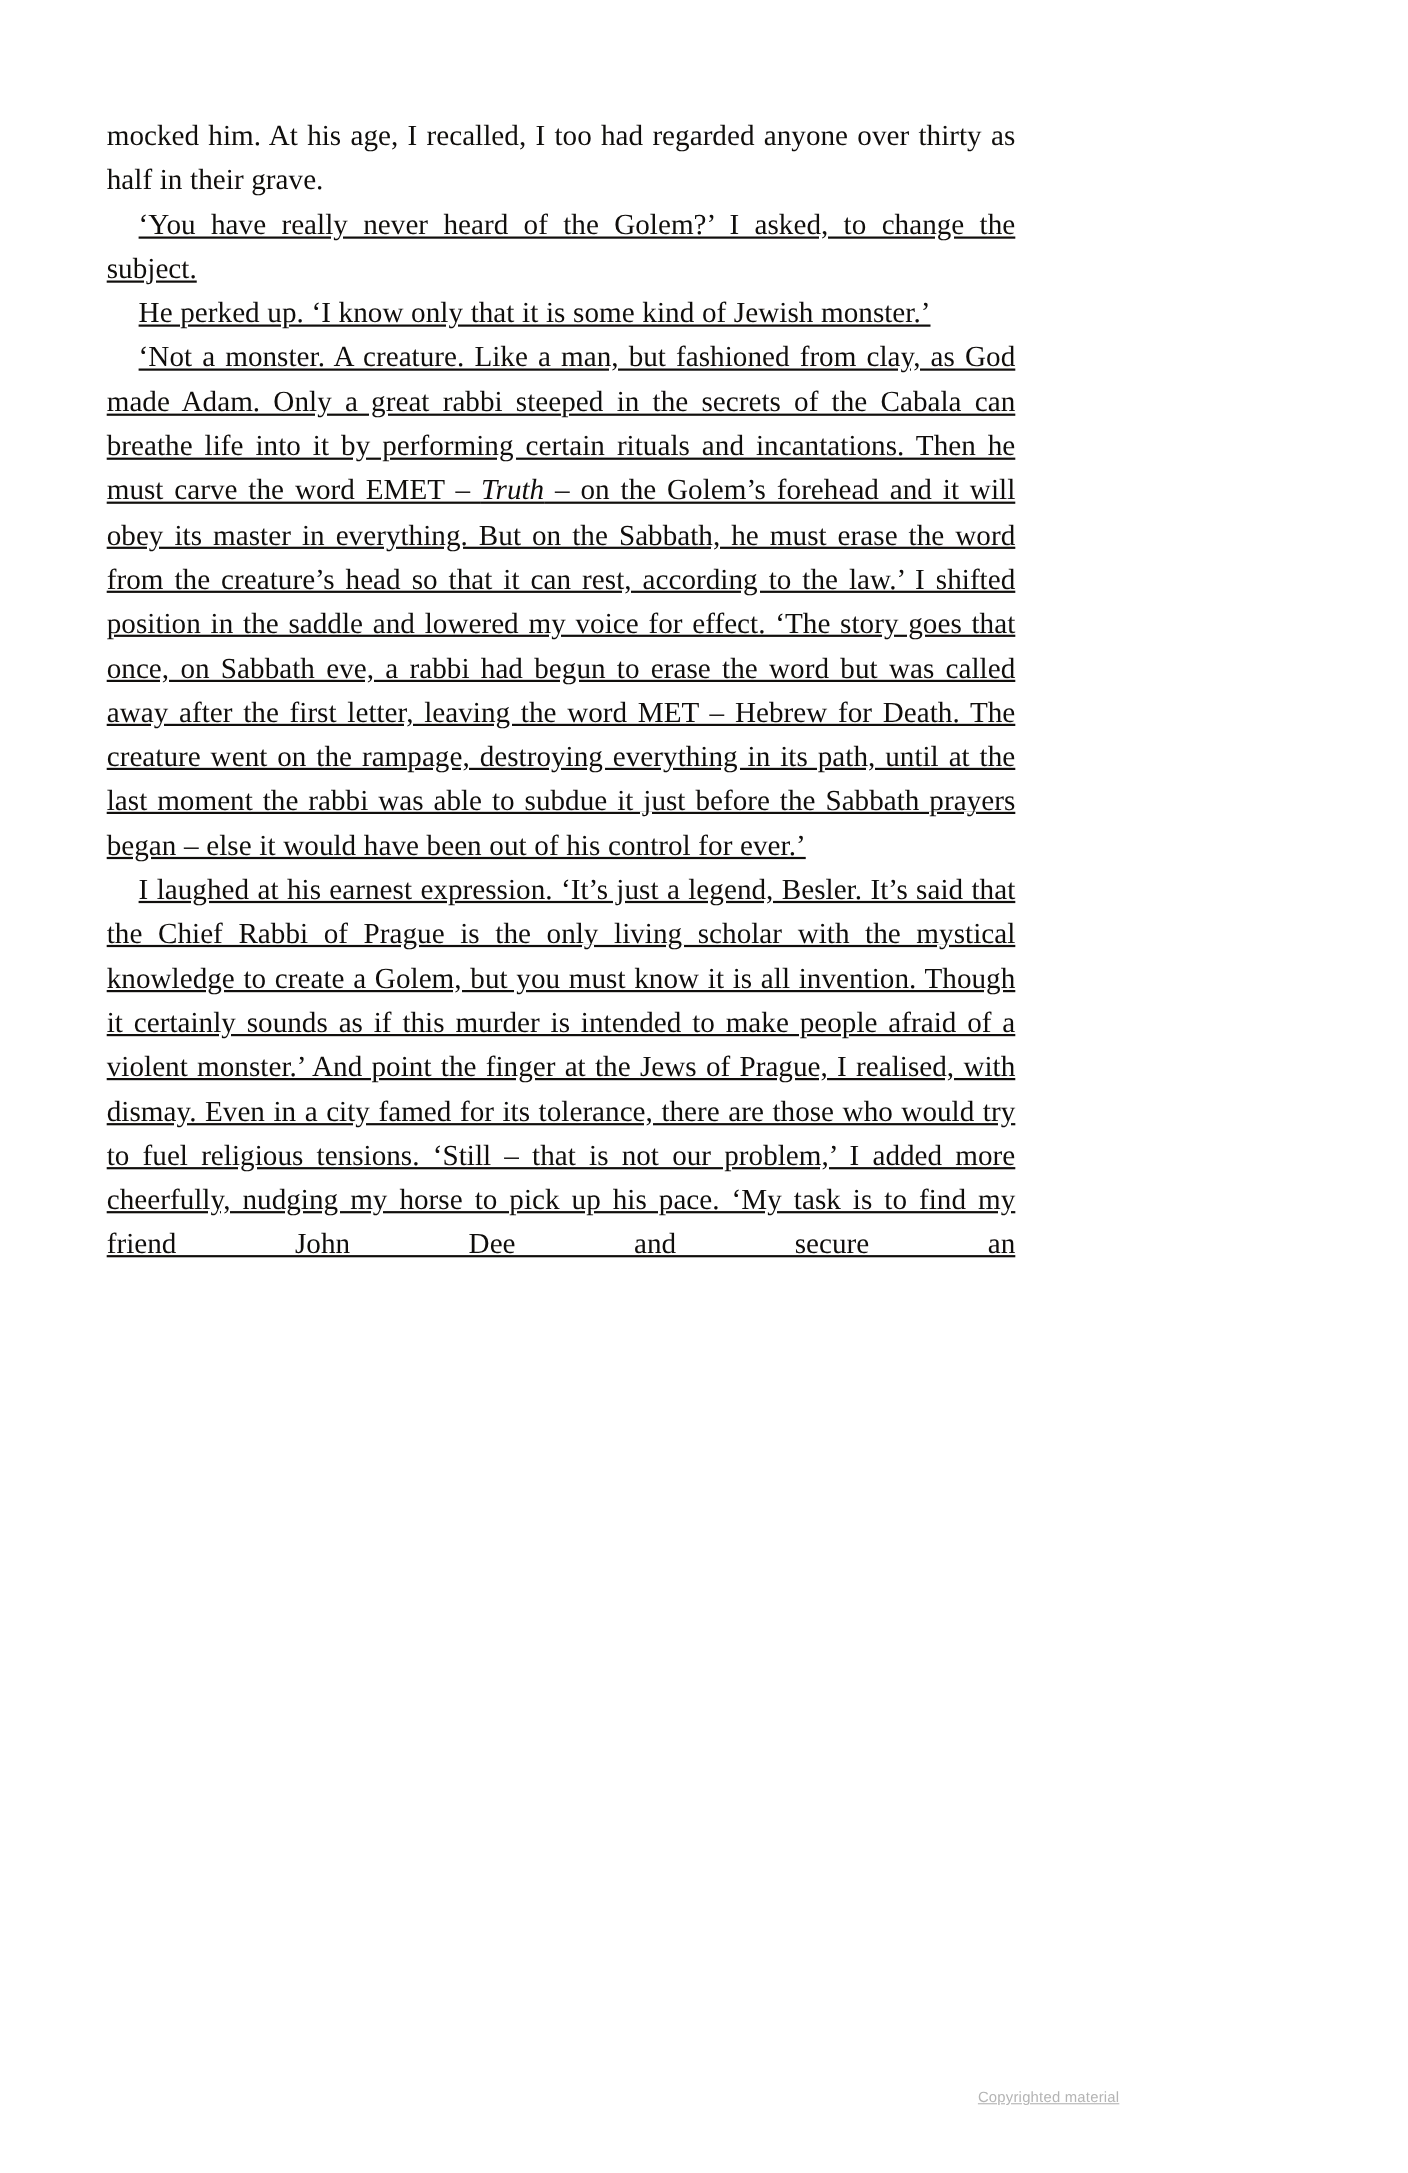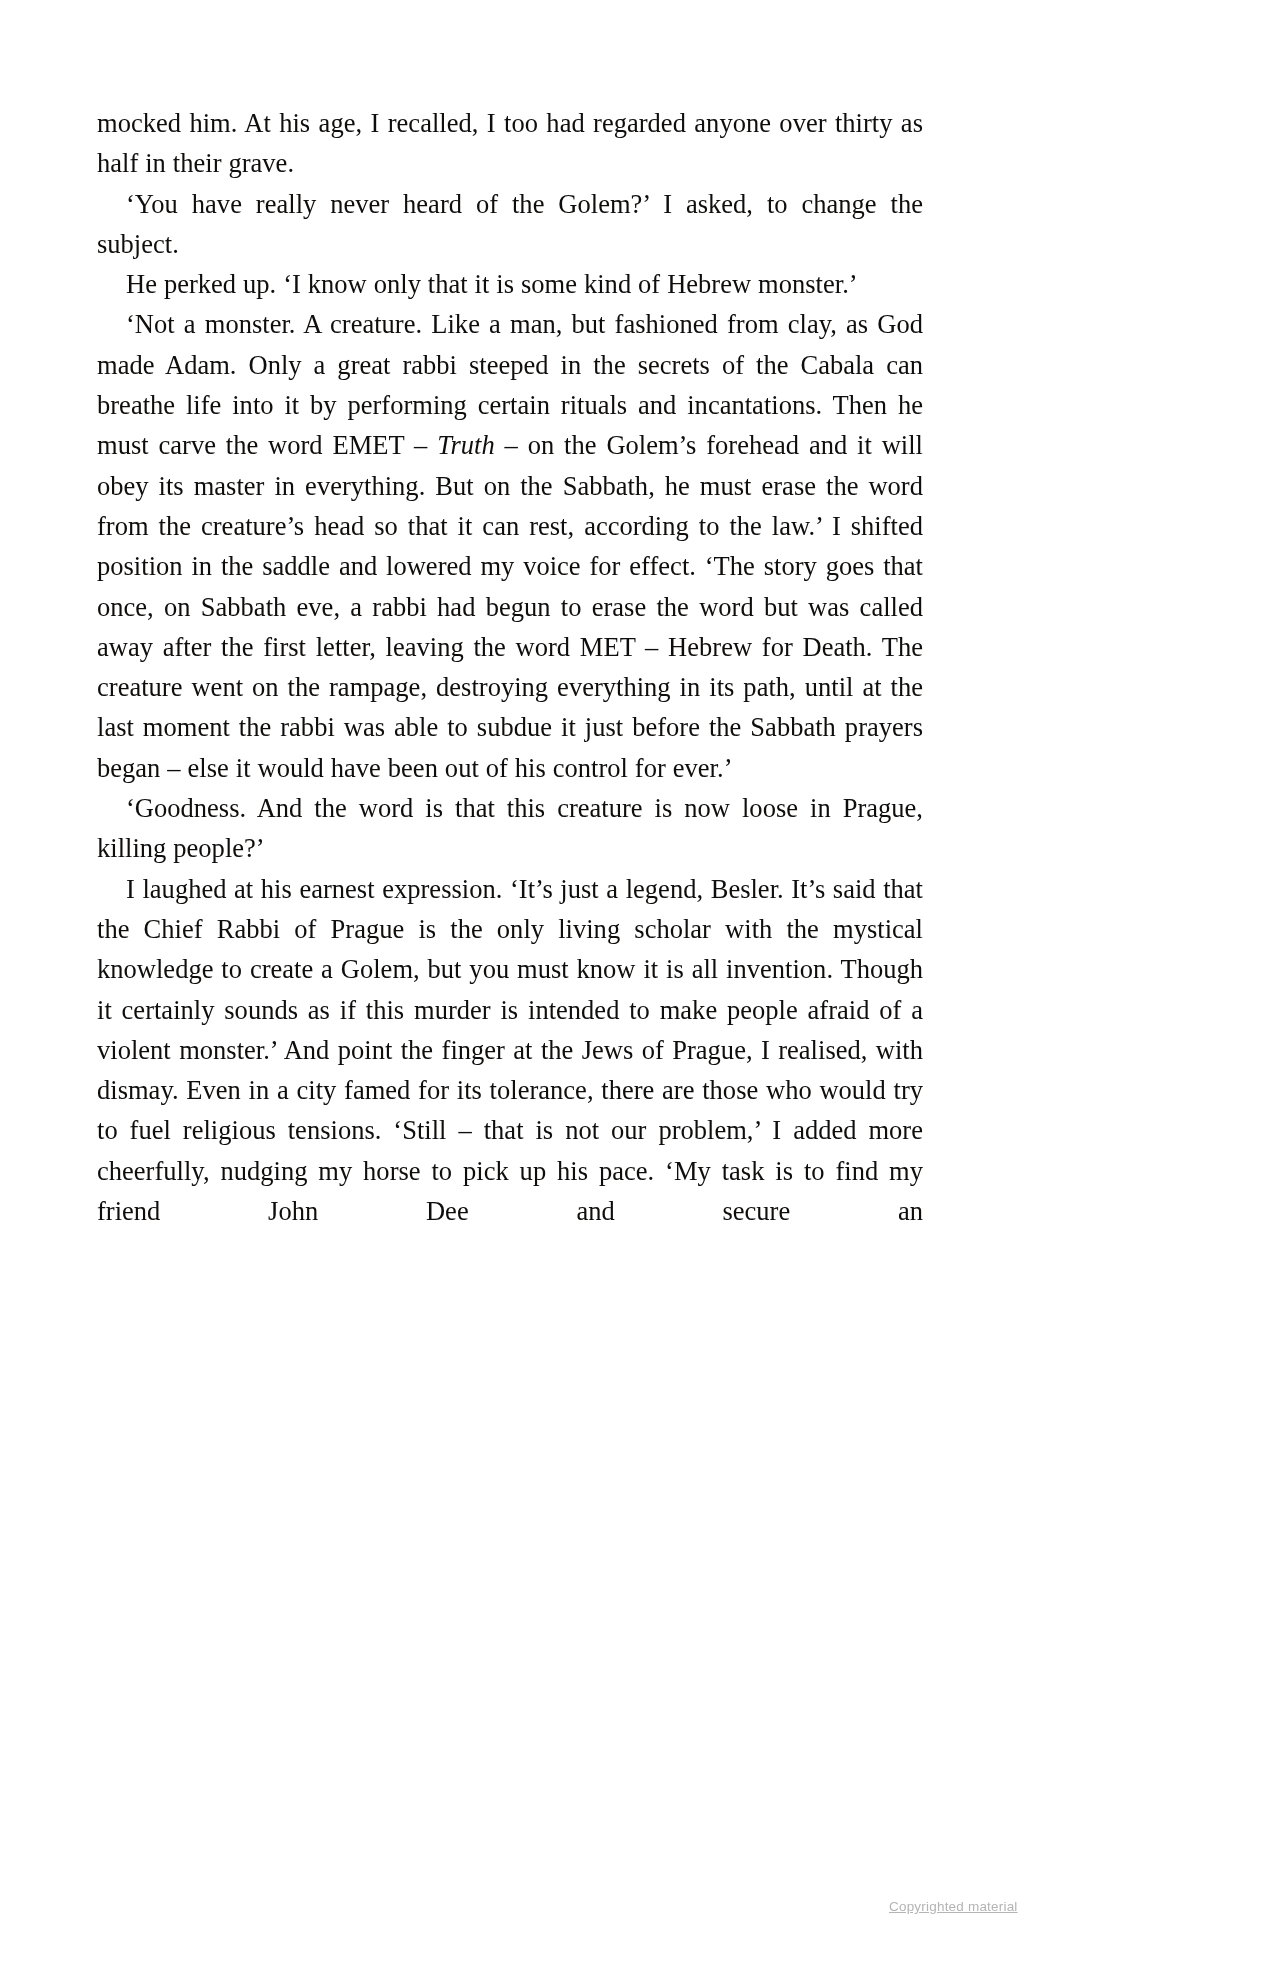--- a/index.html
+++ b/index.html
@@ -40,20 +40,21 @@
     line-height: 40.3px;
     color: #100e0c;
     font-weight: 400;
     letter-spacing: 0.02px;
     word-spacing: 0.3px;
     -webkit-font-smoothing: antialiased;
   }
 
   .para.indent {
     text-indent: 29px;
+    text-decoration: underline;
   }
 
   .para:last-of-type {
     text-align-last: justify;
   }
 
   .ital {
     font-style: italic;
     margin-top: 32px;
   }
@@ -70,21 +71,20 @@
   }
 </style>
 </head>
 <body>
 
 <div id="page" style="background: rgb(255, 255, 255);">
 
   <div id="text-block">
     <p class="para"><span>mocked him. At his age, I recalled, I too had regarded anyone over thirty as half in their grave.</span></p>
     <p class="para indent"><span>‘You have really never heard of the Golem?’ I asked, to change the subject.</span></p>
-    <p class="para indent"><span>He perked up. ‘I know only that it is some kind of Hebrew monster.’</span></p>
+    <p class="para indent"><span>He perked up. ‘I know only that it is some kind of Jewish monster.’</span></p>
     <p class="para indent"><span>‘Not a monster. A creature. Like a man, but fashioned from clay, as God made Adam. Only a great rabbi steeped in the secrets of the Cabala can breathe life into it by performing certain rituals and incantations. Then he must carve the word EMET – </span><span class="ital">Truth</span><span> – on the Golem’s forehead and it will obey its master in everything. But on the Sabbath, he must erase the word from the creature’s head so that it can rest, according to the law.’ I shifted position in the saddle and lowered my voice for effect. ‘The story goes that once, on Sabbath eve, a rabbi had begun to erase the word but was called away after the first letter, leaving the word MET – Hebrew for Death. The creature went on the rampage, destroying everything in its path, until at the last moment the rabbi was able to subdue it just before the Sabbath prayers began – else it would have been out of his control for ever.’</span></p>
-    <p class="para indent"><span>‘Goodness. And the word is that this creature is now loose in Prague, killing people?’</span></p>
     <p class="para indent"><span>I laughed at his earnest expression. ‘It’s just a legend, Besler. It’s said that the Chief Rabbi of Prague is the only living scholar with the mystical knowledge to create a Golem, but you must know it is all invention. Though it certainly sounds as if this murder is intended to make people afraid of a violent monster.’ And point the finger at the Jews of Prague, I realised, with dismay. Even in a city famed for its tolerance, there are those who would try to fuel religious tensions. ‘Still – that is not our problem,’ I added more cheerfully, nudging my horse to pick up his pace. ‘My task is to find my friend John Dee and secure an</span></p>
   </div>
 
   <div id="watermark" style="color: rgb(180, 180, 180); text-decoration: underline;">Copyrighted material</div>
 
 </div>
 
 </body></html>

